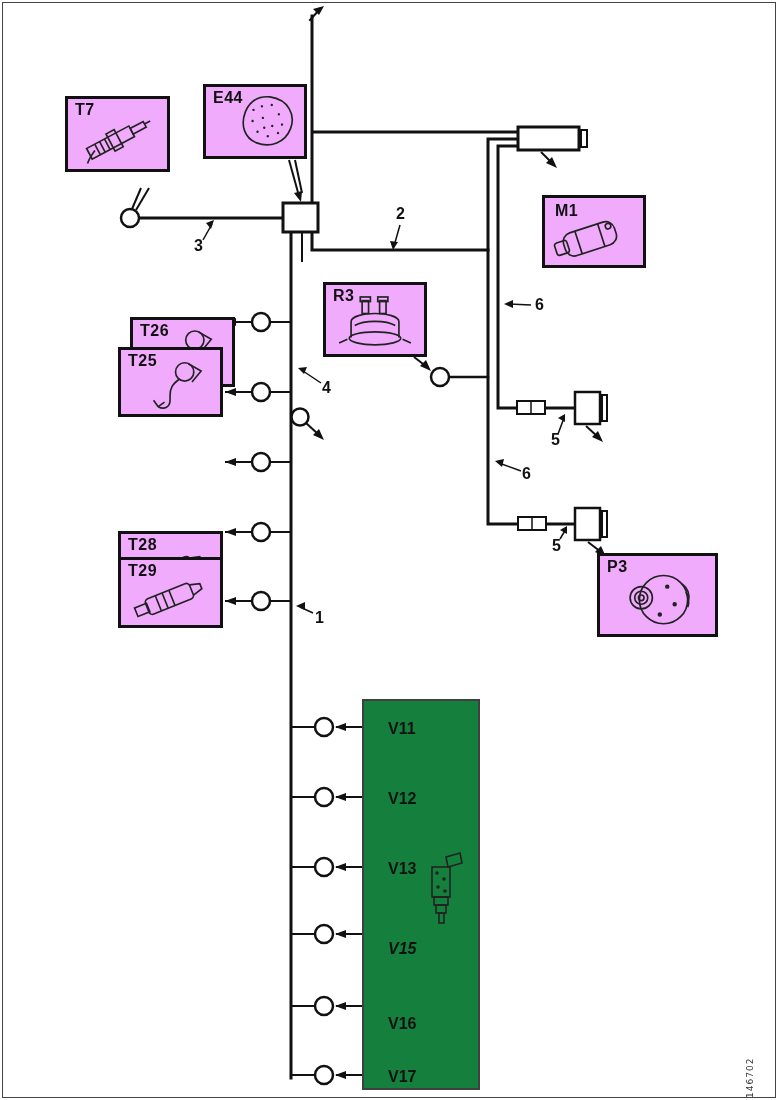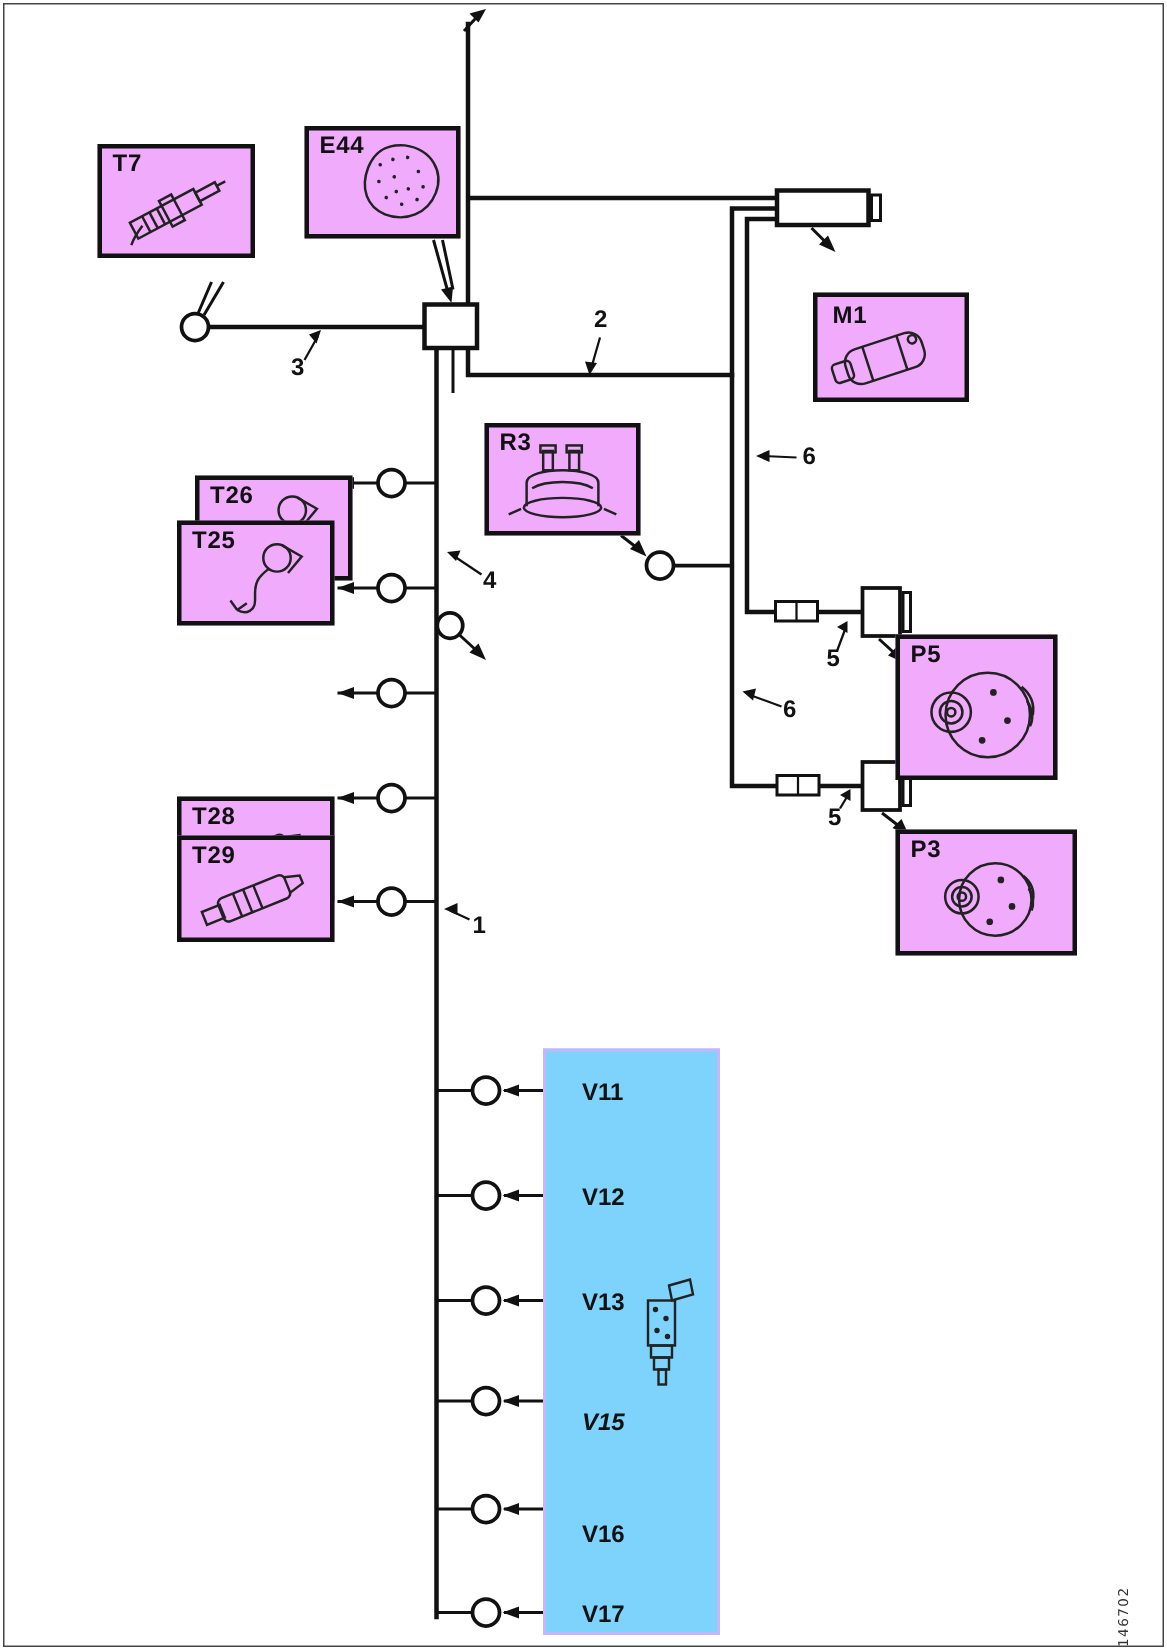--- a/index.html
+++ b/index.html
@@ -8,21 +8,21 @@
     font-family:"Liberation Sans", sans-serif; overflow:hidden;
   }
   #frame {
     position:absolute; left:2px; top:2px; width:772px; height:1094px;
     border:1px solid #444; pointer-events:none;
   }
   .cbox {
     position:absolute; border:3px solid #111; background:#f0abfc; box-sizing:border-box;
   }
   .vbox {
-    position:absolute; border:2px solid #c4b5fd; background:#7dd3fc; box-sizing:border-box;
+    position:absolute; border:2px solid #404040; background:#15803d; box-sizing:border-box;
   }
   .box-label {
     position:absolute; left:7px; top:3px;
     font-weight:700; font-size:16px; color:#111; letter-spacing:0.5px;
     font-family:"Liberation Sans", sans-serif; line-height:1;
   }
   .wire-num {
     position:absolute; font-weight:700; font-size:16px; color:#111;
     font-family:"Liberation Sans", sans-serif; line-height:1;
   }
@@ -304,35 +304,20 @@
           <rect x="36" y="13" width="11" height="5"></rect>
         <rect x="57" y="17" width="7" height="14"></rect>
           <rect x="55" y="13" width="11" height="5"></rect>
         <path d="M22 59 L13 63 M82 59 L91 63"></path>
       </g>
     </svg>
     <span class="box-label">R3</span>
   </div>
 
 
-  <div class="cbox" style="left:597px; top:423px; width:108px; height:97px;">
-    <svg class="illus" viewBox="0 0 108 97">
-      <g stroke="#222" stroke-width="1.8" fill="none">
-        <circle cx="62" cy="54" r="30"></circle>
-        <circle cx="36" cy="52" r="14"></circle>
-          <circle cx="36" cy="52" r="8"></circle>
-          <circle cx="36" cy="52" r="3"></circle>
-        <path d="M86 34 q 10 8 8 20 M90 44 q 6 10 2 18"></path>
-        <circle cx="66" cy="38" r="1.5" fill="#222"></circle>
-          <circle cx="76" cy="58" r="1.5" fill="#222"></circle>
-        <circle cx="58" cy="72" r="1.5" fill="#222"></circle>
-      </g>
-    </svg>
-    <span class="box-label">P5</span>
-  </div>
 
   <div class="cbox" style="left:597px; top:553px; width:121px; height:84px;">
     <svg class="illus" viewBox="0 0 103 84">
       <g stroke="#222" stroke-width="1.8" fill="none">
         <circle cx="58" cy="47" r="26"></circle>
         <circle cx="34" cy="45" r="12"></circle>
           <circle cx="34" cy="45" r="7"></circle>
           <circle cx="34" cy="45" r="3"></circle>
         <path d="M78 30 q 9 7 7 18 M82 39 q 5 9 2 16"></path>
         <circle cx="62" cy="33" r="1.5" fill="#222"></circle>

